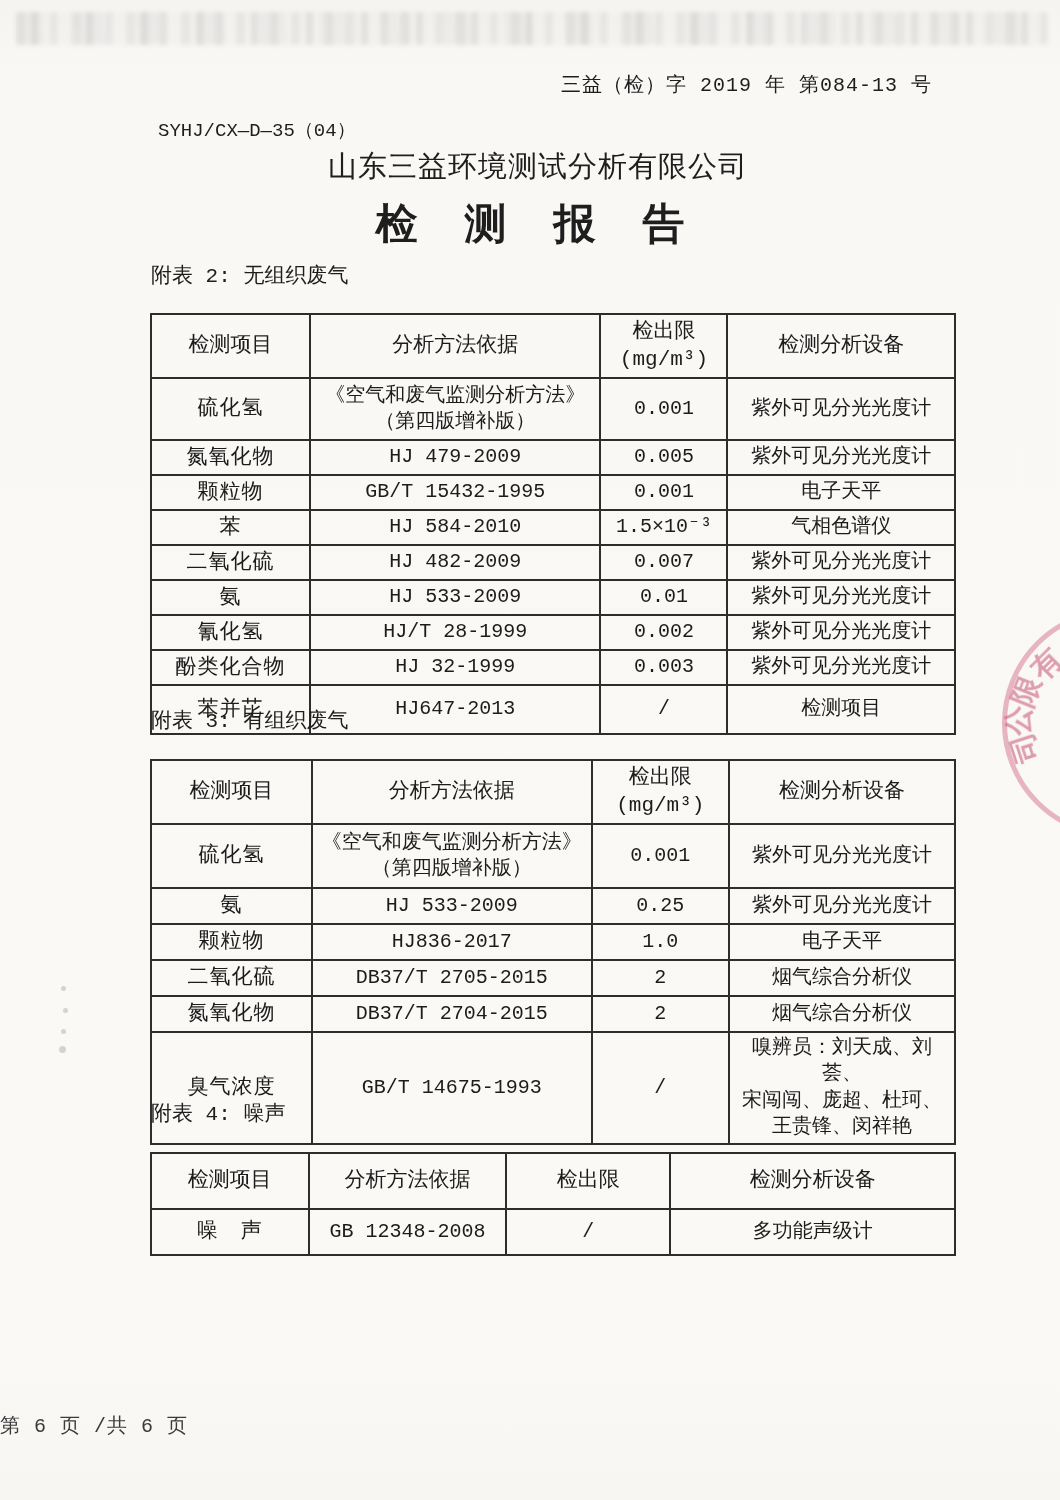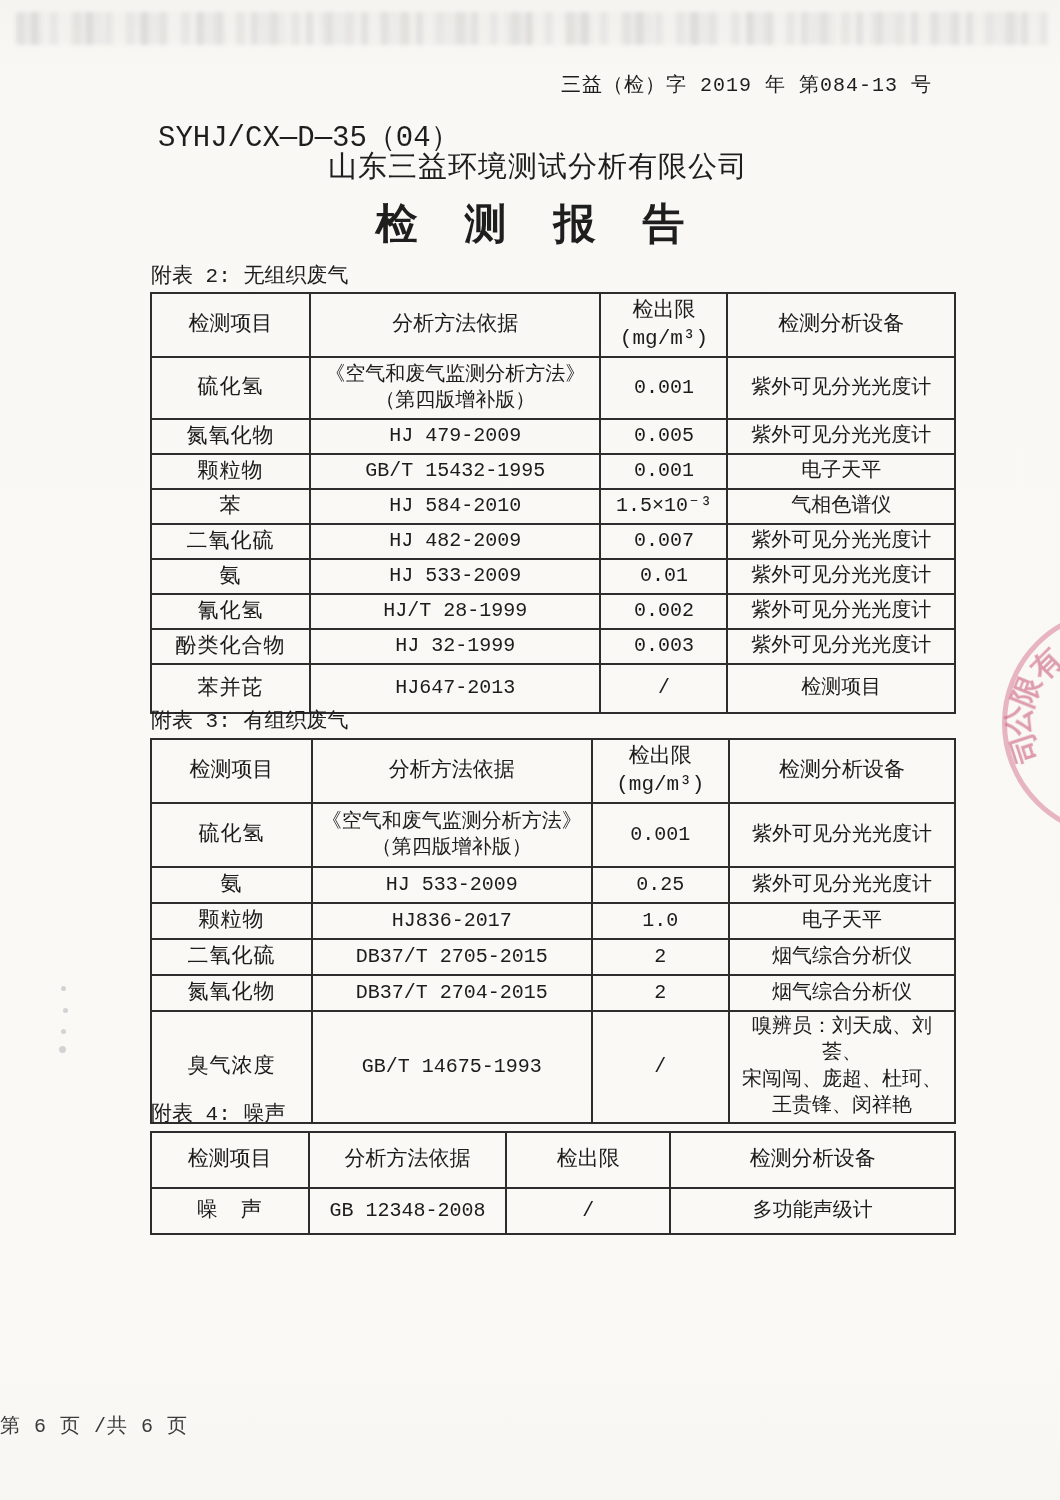--- a/index.html
+++ b/index.html
@@ -19,31 +19,31 @@
         rgba(110,110,110,.17) 15px 22px, rgba(140,140,140,.04) 22px 34px,
         rgba(120,120,120,.12) 34px 42px, rgba(140,140,140,.02) 42px 55px),
       repeating-linear-gradient(88deg,
         rgba(120,120,120,.08) 0 27px, rgba(120,120,120,.015) 27px 61px);
     filter:blur(2.3px);opacity:.85;
   }
   .edge-dot{position:absolute;width:5px;height:5px;border-radius:50%;
     background:rgba(115,115,125,.28);filter:blur(.6px);}
   
   .doc-number{position:absolute;top:71px;right:128px;font-size:20px;letter-spacing:1px;}
-  .form-code{position:absolute;top:117px;left:158px;font-size:29px;}
+  .form-code{position:absolute;top:117px;left:158px;font-size:19px;}
   .company-name{position:absolute;top:147px;left:0;width:100%;text-align:center;
     font-size:29px;letter-spacing:1px;padding-left:8px;}
   .report-title{position:absolute;top:196px;left:0;width:100%;text-align:center;}
   .report-title span{font-size:42px;font-weight:bold;letter-spacing:47px;margin-right:-47px;}
   
   .caption{position:absolute;left:151px;font-size:21px;}
   .cap-0{top:261px;} .cap-1{top:706px;} .cap-2{top:1099px;}
   .tblwrap{position:absolute;left:150px;width:806px;}
   .tw-0{top:292px;} .tw-1{top:738px;} .tw-2{top:1131px;}
-  table{border-collapse:collapse;table-layout:fixed;width:100%;}
+  table{border-collapse:collapse;table-layout:fixed;width:100%;margin-top:21px;}
   th,td{
     border:2px solid #2d2d2d;text-align:center;vertical-align:middle;
     white-space:pre-line;font-weight:normal;color:#1c1c1c;
     line-height:1.32;padding:2px 5px;font-size:20px;
   }
   th{font-size:21px;}
   td.c0{font-size:21px;letter-spacing:1px;}
   
   .page-footer{position:absolute;top:1412px;left:0;width:100%;text-align:left;
     font-size:20px;letter-spacing:1px;color:#3a3a3a;}

